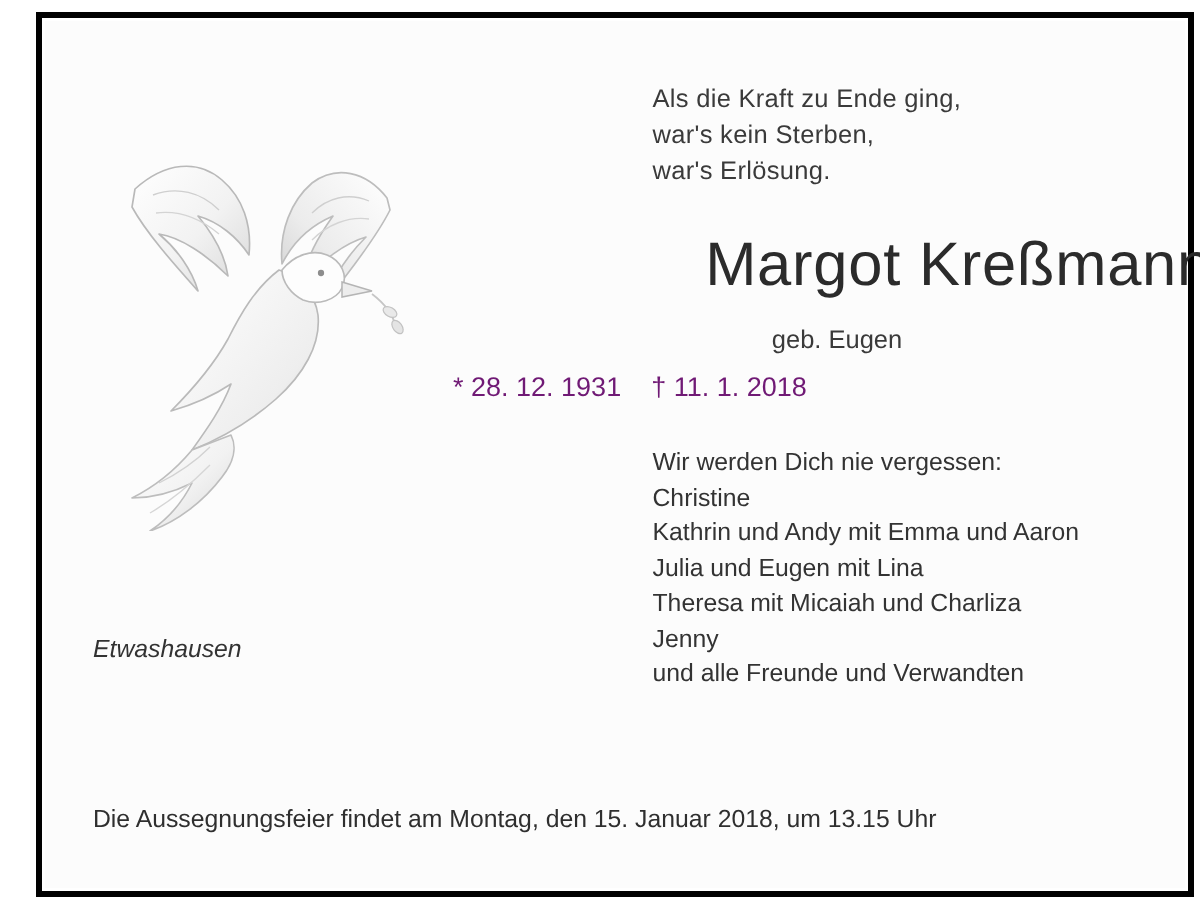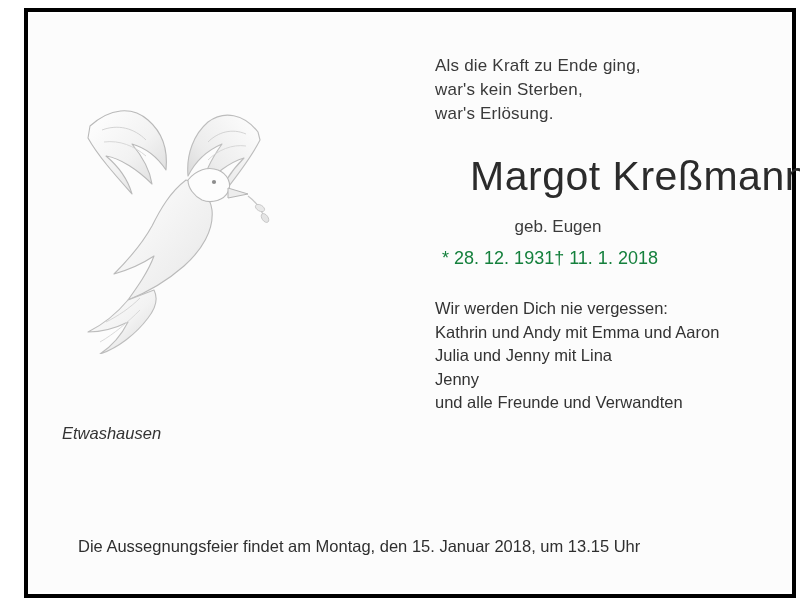--- a/index.html
+++ b/index.html
@@ -92,23 +92,24 @@
     color: #3a3a3a;
   }
 
   
   .dates {
     position: absolute;
     left: 272px;
     top: 234px;
     width: 496px;
     display: flex;
-    justify-content: center;
+    justify-content: flex-start;
     font-size: 18px;
-    color: #15803d;
+    color: #701a75;
+    gap: 20px;
   }
 
   
   .mourners {
     position: absolute;
     left: 405px;
     top: 283px;
     font-size: 16.5px;
     line-height: 23.5px;
     color: #333333;
@@ -129,21 +130,21 @@
   .footer {
     position: absolute;
     left: 32px;
     top: 470px;
     width: 710px;
     font-size: 16.5px;
     line-height: 25px;
     color: #2f2f2f;
   }
   .footer .para { margin: 0; }
-  .footer div { white-space: pre; margin-left: 16px; }
+  .footer div { white-space: pre; }
 </style>
 </head>
 <body>
 
 <div class="obituary">
   <div class="frame-outer">
     <div class="frame-inner">
       <div class="content">
 
         <div class="dove-wrap">
@@ -199,22 +200,24 @@
         <div class="name">Margot Kreßmann</div>
         <div class="born-name">geb. Eugen</div>
 
         <div class="dates">
           <span>* 28. 12. 1931</span>
           <span>† 11. 1. 2018</span>
         </div>
 
         <div class="mourners">
           <div>Wir werden Dich nie vergessen:</div>
+          <div>Christine</div>
           <div>Kathrin und Andy mit Emma und Aaron</div>
-          <div>Julia und Jenny mit Lina</div>
+          <div>Julia und Eugen mit Lina</div>
+          <div>Theresa mit Micaiah und Charliza</div>
           <div>Jenny</div>
           <div>und alle Freunde und Verwandten</div>
         </div>
 
         <div class="place">Etwashausen</div>
 
         <div class="footer">
           <div class="para">
             <div>Die Aussegnungsfeier findet am Montag, den 15. Januar 2018, um 13.15 Uhr</div>
             

